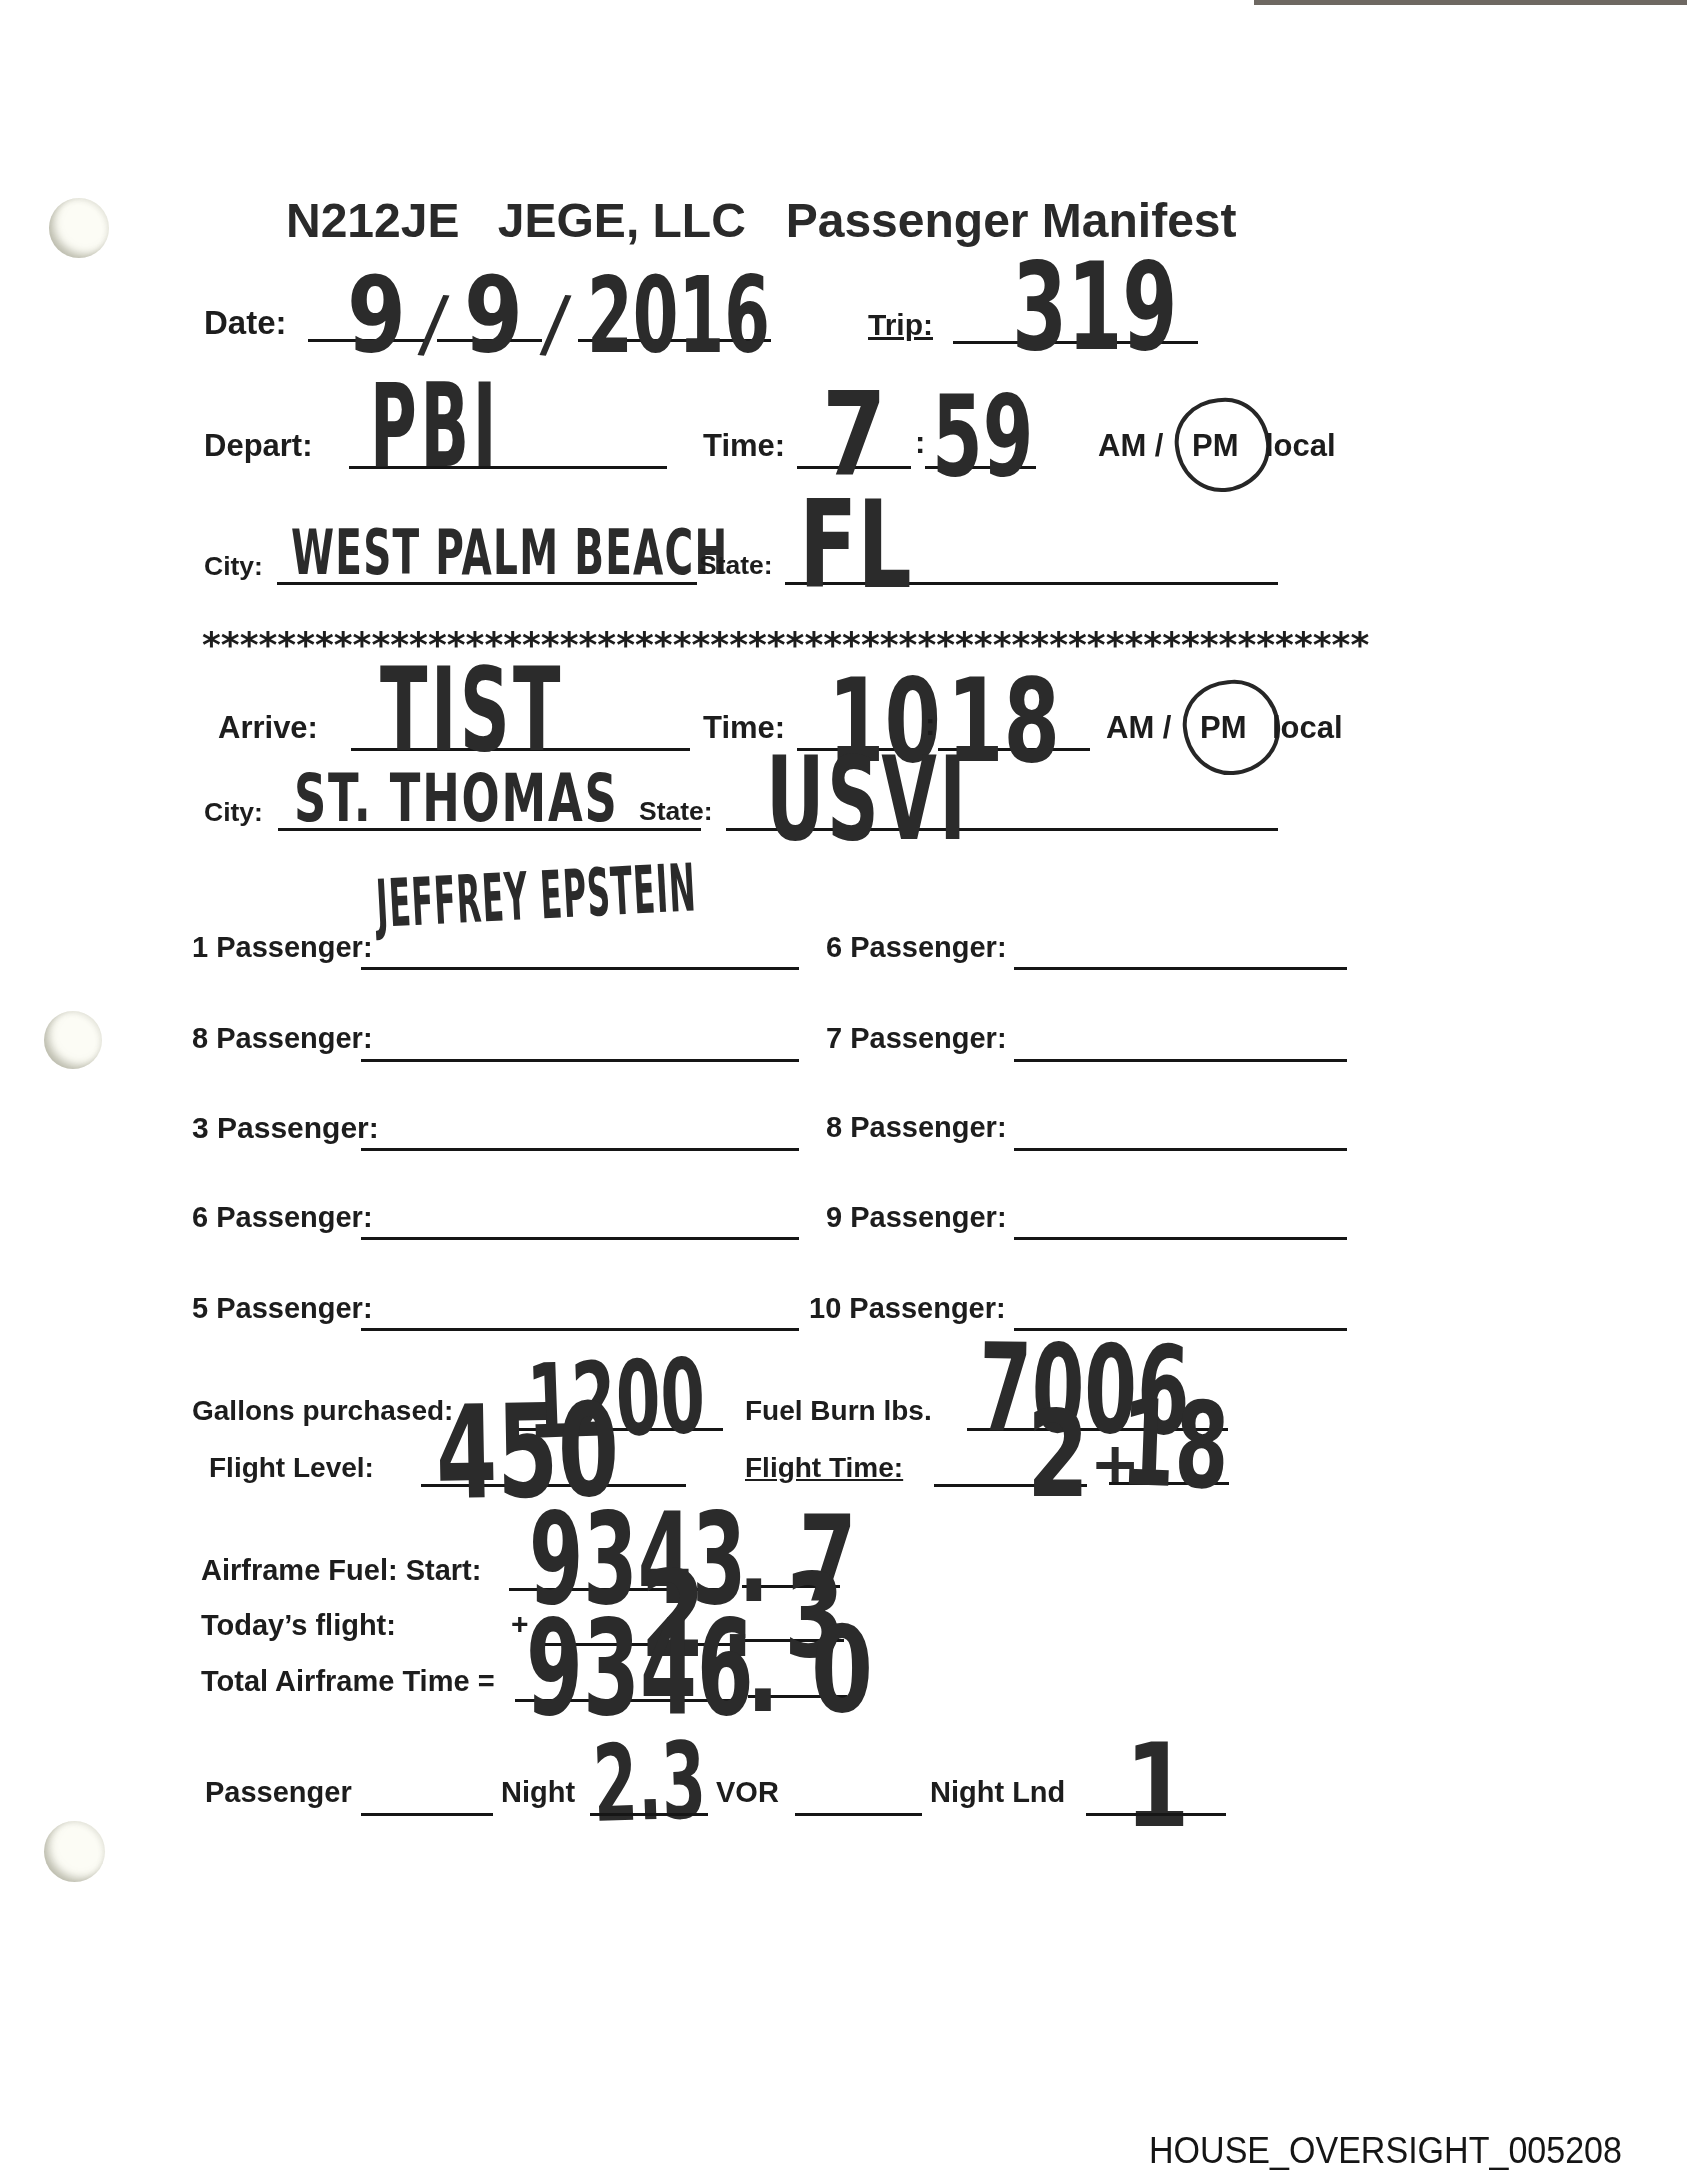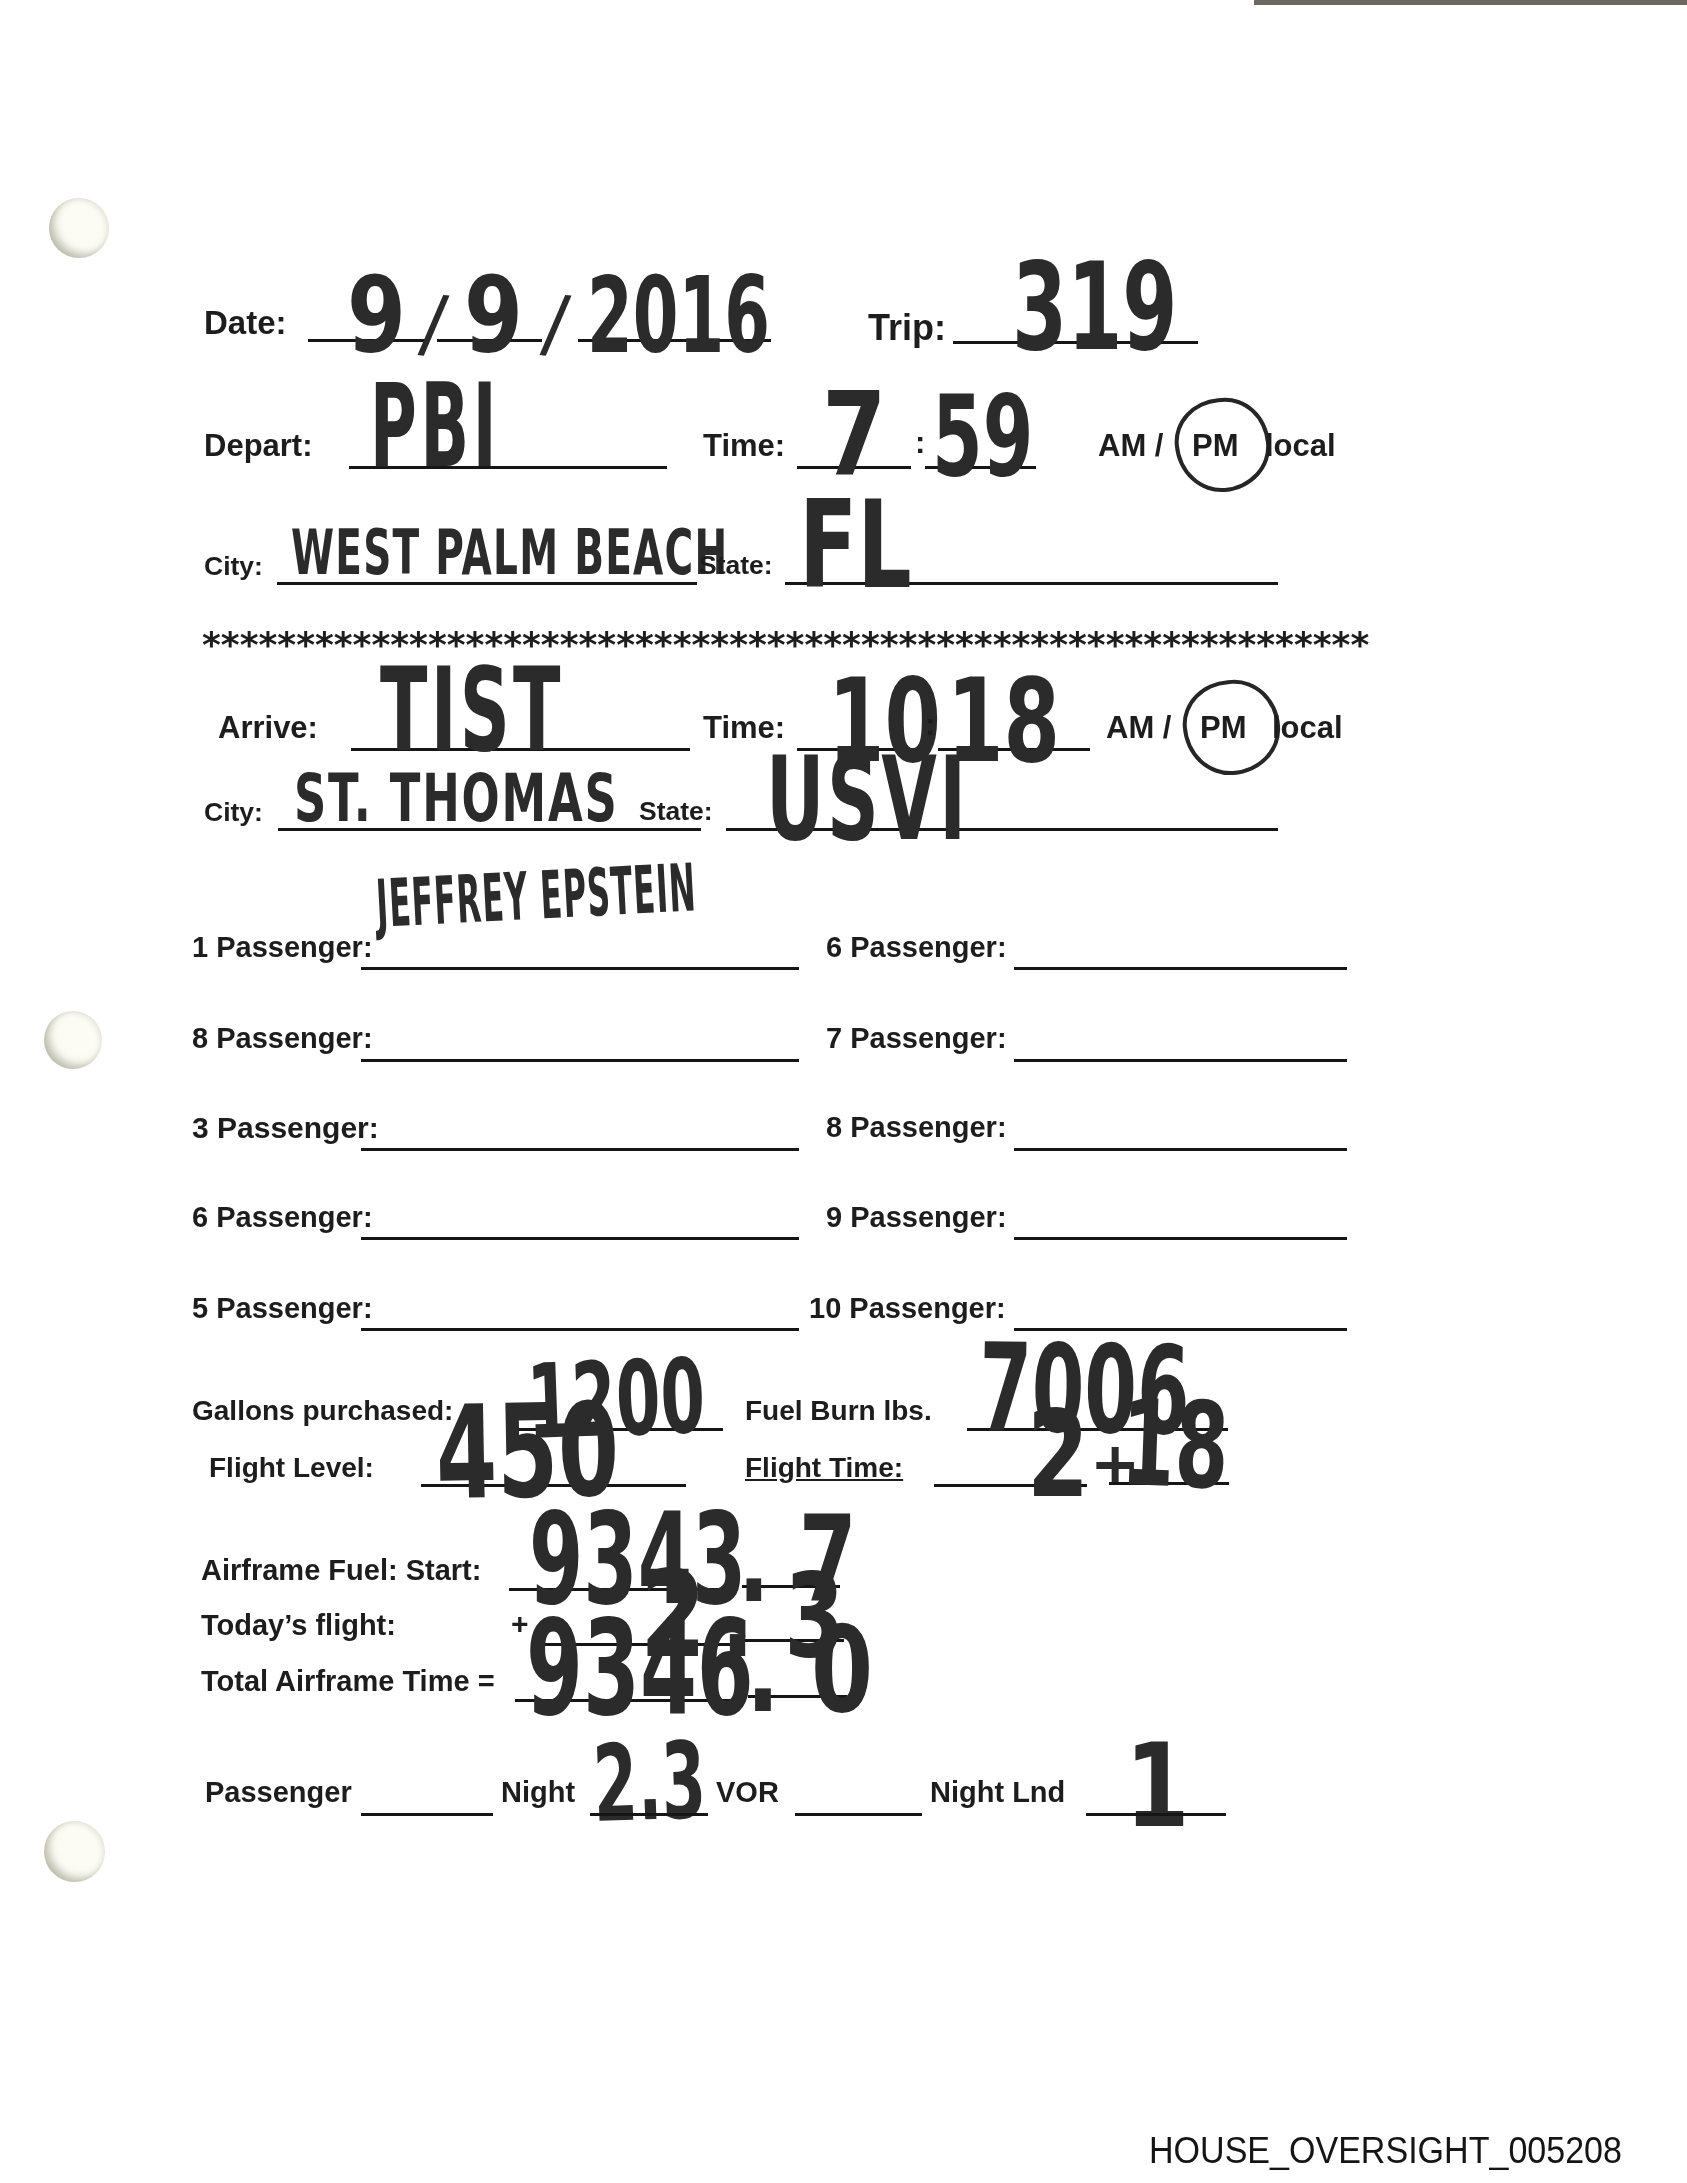--- a/index.html
+++ b/index.html
@@ -24,31 +24,36 @@
 </head>
 <body>
 
 <div class="page">
 
   <div class="strip" style="left:1254px;top:0;width:433px;height:5.3px;"></div>
   <div class="hole" style="left:49px;top:198px;width:60px;height:60px;"></div>
   <div class="hole" style="left:44px;top:1011px;width:58px;height:58px;"></div>
   <div class="hole" style="left:44px;top:1821px;width:61px;height:61px;"></div>
 
+  <div class="lbl" style="left:286px;top:197px;font-size:48px;color:#2a2a2a;">
+    <span>N212JE</span>
+    <span style="margin-left:25px;">JEGE, LLC</span>
+    <span style="margin-left:26.5px;">Passenger Manifest</span>
+  </div>
 
   <div class="lbl" style="left:204px;top:306px;font-size:33px;">Date:</div>
   <div class="ln" style="left:308px;top:339px;width:118px;"></div>
   <div class="ln" style="left:437px;top:339px;width:105px;"></div>
   <div class="ln" style="left:578px;top:339px;width:193px;"></div>
   <div class="hw" style="left:347px;top:263px;font-size:106px;transform:scaleX(.8);">9</div>
   <div class="hw" style="left:417px;top:284px;font-size:76px;font-weight:normal;transform:rotate(6deg);">/</div>
   <div class="hw" style="left:464px;top:263px;font-size:106px;transform:scaleX(.8);">9</div>
   <div class="hw" style="left:539px;top:284px;font-size:76px;font-weight:normal;transform:rotate(6deg);">/</div>
   <div class="hw" style="left:587px;top:263px;font-size:106px;transform:scaleX(.62);">2016</div>
-  <div class="lbl" style="left:868px;top:310px;font-size:36px;">Trip:</div>
+  <div class="lbl" style="left:868px;top:310px;font-size:30px;text-decoration:underline;">Trip:</div>
   <div class="ln" style="left:953px;top:341px;width:245px;"></div>
   <div class="hw" style="left:1012px;top:246px;font-size:122px;transform:scaleX(.65);">319</div>
 
   <div class="lbl" style="left:204px;top:430px;font-size:31px;">Depart:</div>
   <div class="ln" style="left:349px;top:466px;width:318px;"></div>
   <div class="hw" style="left:370px;top:368px;font-size:116px;letter-spacing:6.6px;transform:scaleX(.55);">PBI</div>
   <div class="lbl" style="left:703px;top:430px;font-size:31px;">Time:</div>
   <div class="ln" style="left:797px;top:466px;width:114px;"></div>
   <div class="hw" style="left:822px;top:377px;font-size:116px;transform:scaleX(.8);">7</div>
   <div class="lbl" style="left:915px;top:427px;font-size:31px;">:</div>

